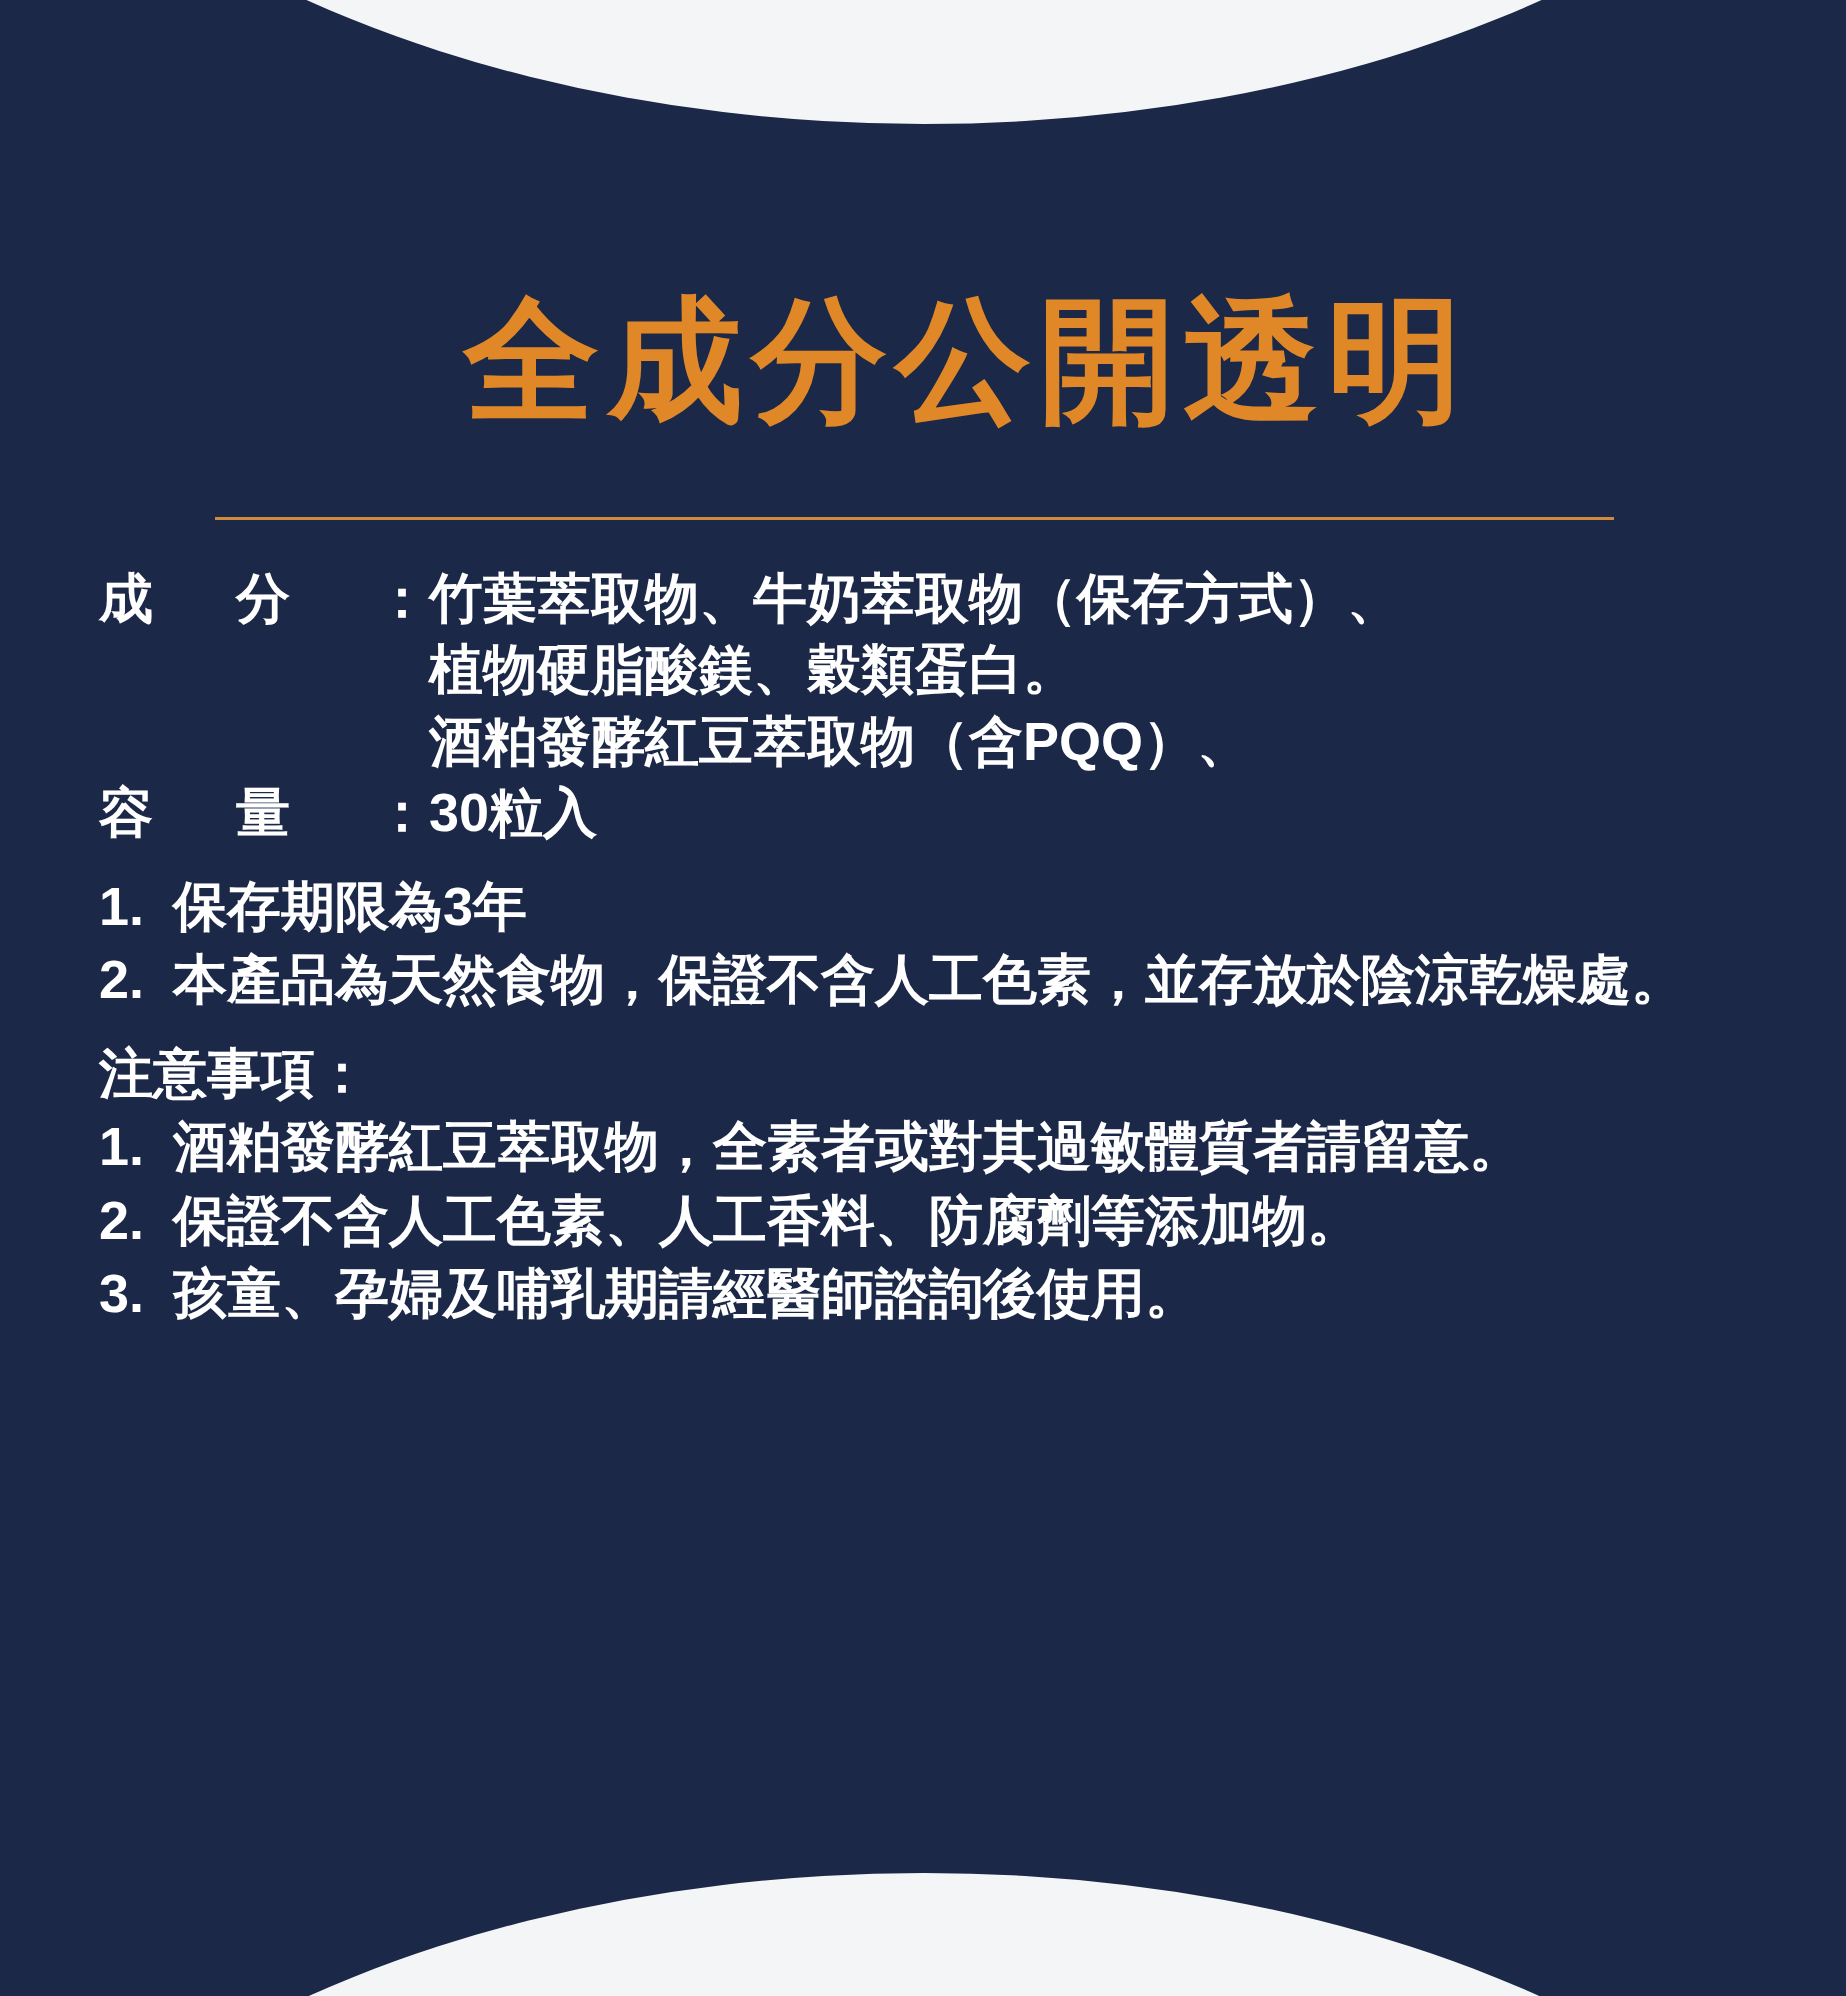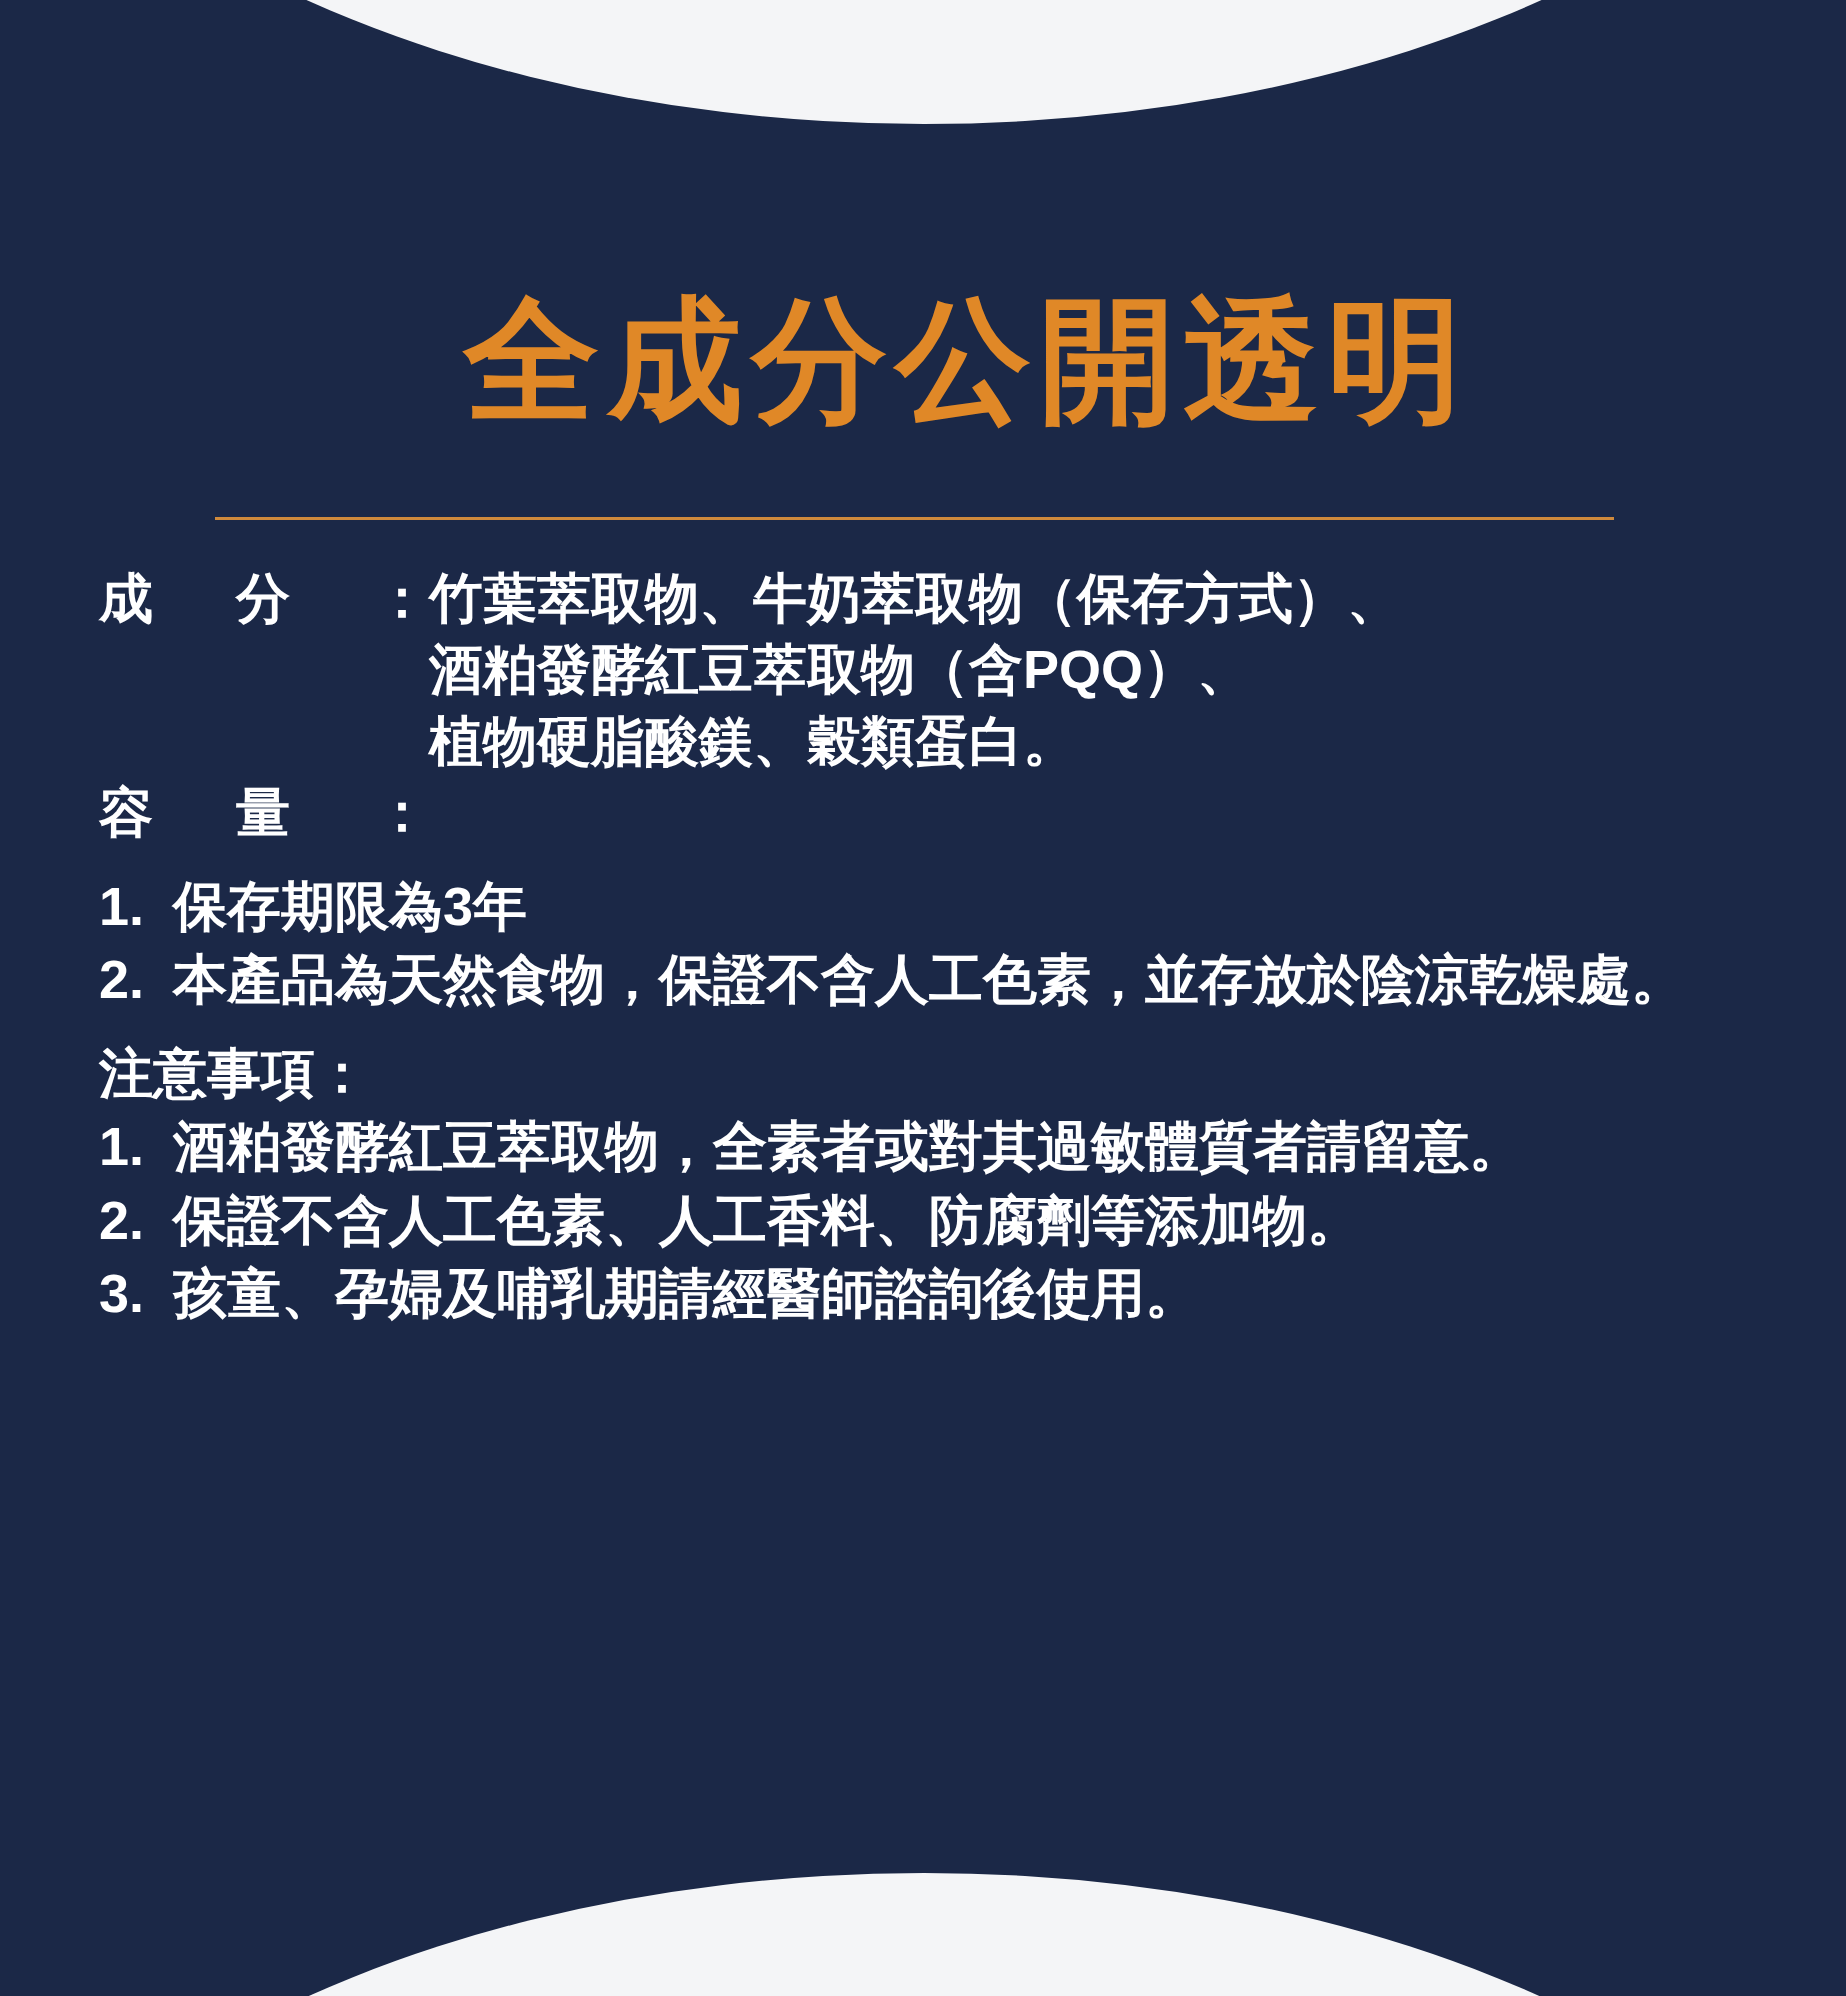--- a/index.html
+++ b/index.html
@@ -141,31 +141,34 @@
     <div class="body">
 
       <div class="kv-row">
         <div class="kv-label">
           <span class="lab-char">成</span>
           <span class="lab-char">分</span>
           <span class="colon">：</span>
         </div>
         <div class="kv-value">
           <span class="line">竹葉萃取物、牛奶萃取物（保存方式）、</span>
+          <span class="line">植物硬脂酸鎂、穀類蛋白。</span>
           <span class="line">酒粕發酵紅豆萃取物（含PQQ）、</span>
-          <span class="line">植物硬脂酸鎂、穀類蛋白。</span>
         </div>
       </div>
 
       <div class="kv-row">
         <div class="kv-label">
           <span class="lab-char">容</span>
           <span class="lab-char">量</span>
           <span class="colon">：</span>
         </div>
+        <div class="kv-value">
+          <span class="line">30粒入</span>
+        </div>
       </div>
 
       <div class="section">
         <ul class="num-list">
           <li>
             <span class="num">1.</span>
             <span class="txt">保存期限為3年</span>
           </li>
           <li>
             <span class="num">2.</span>

